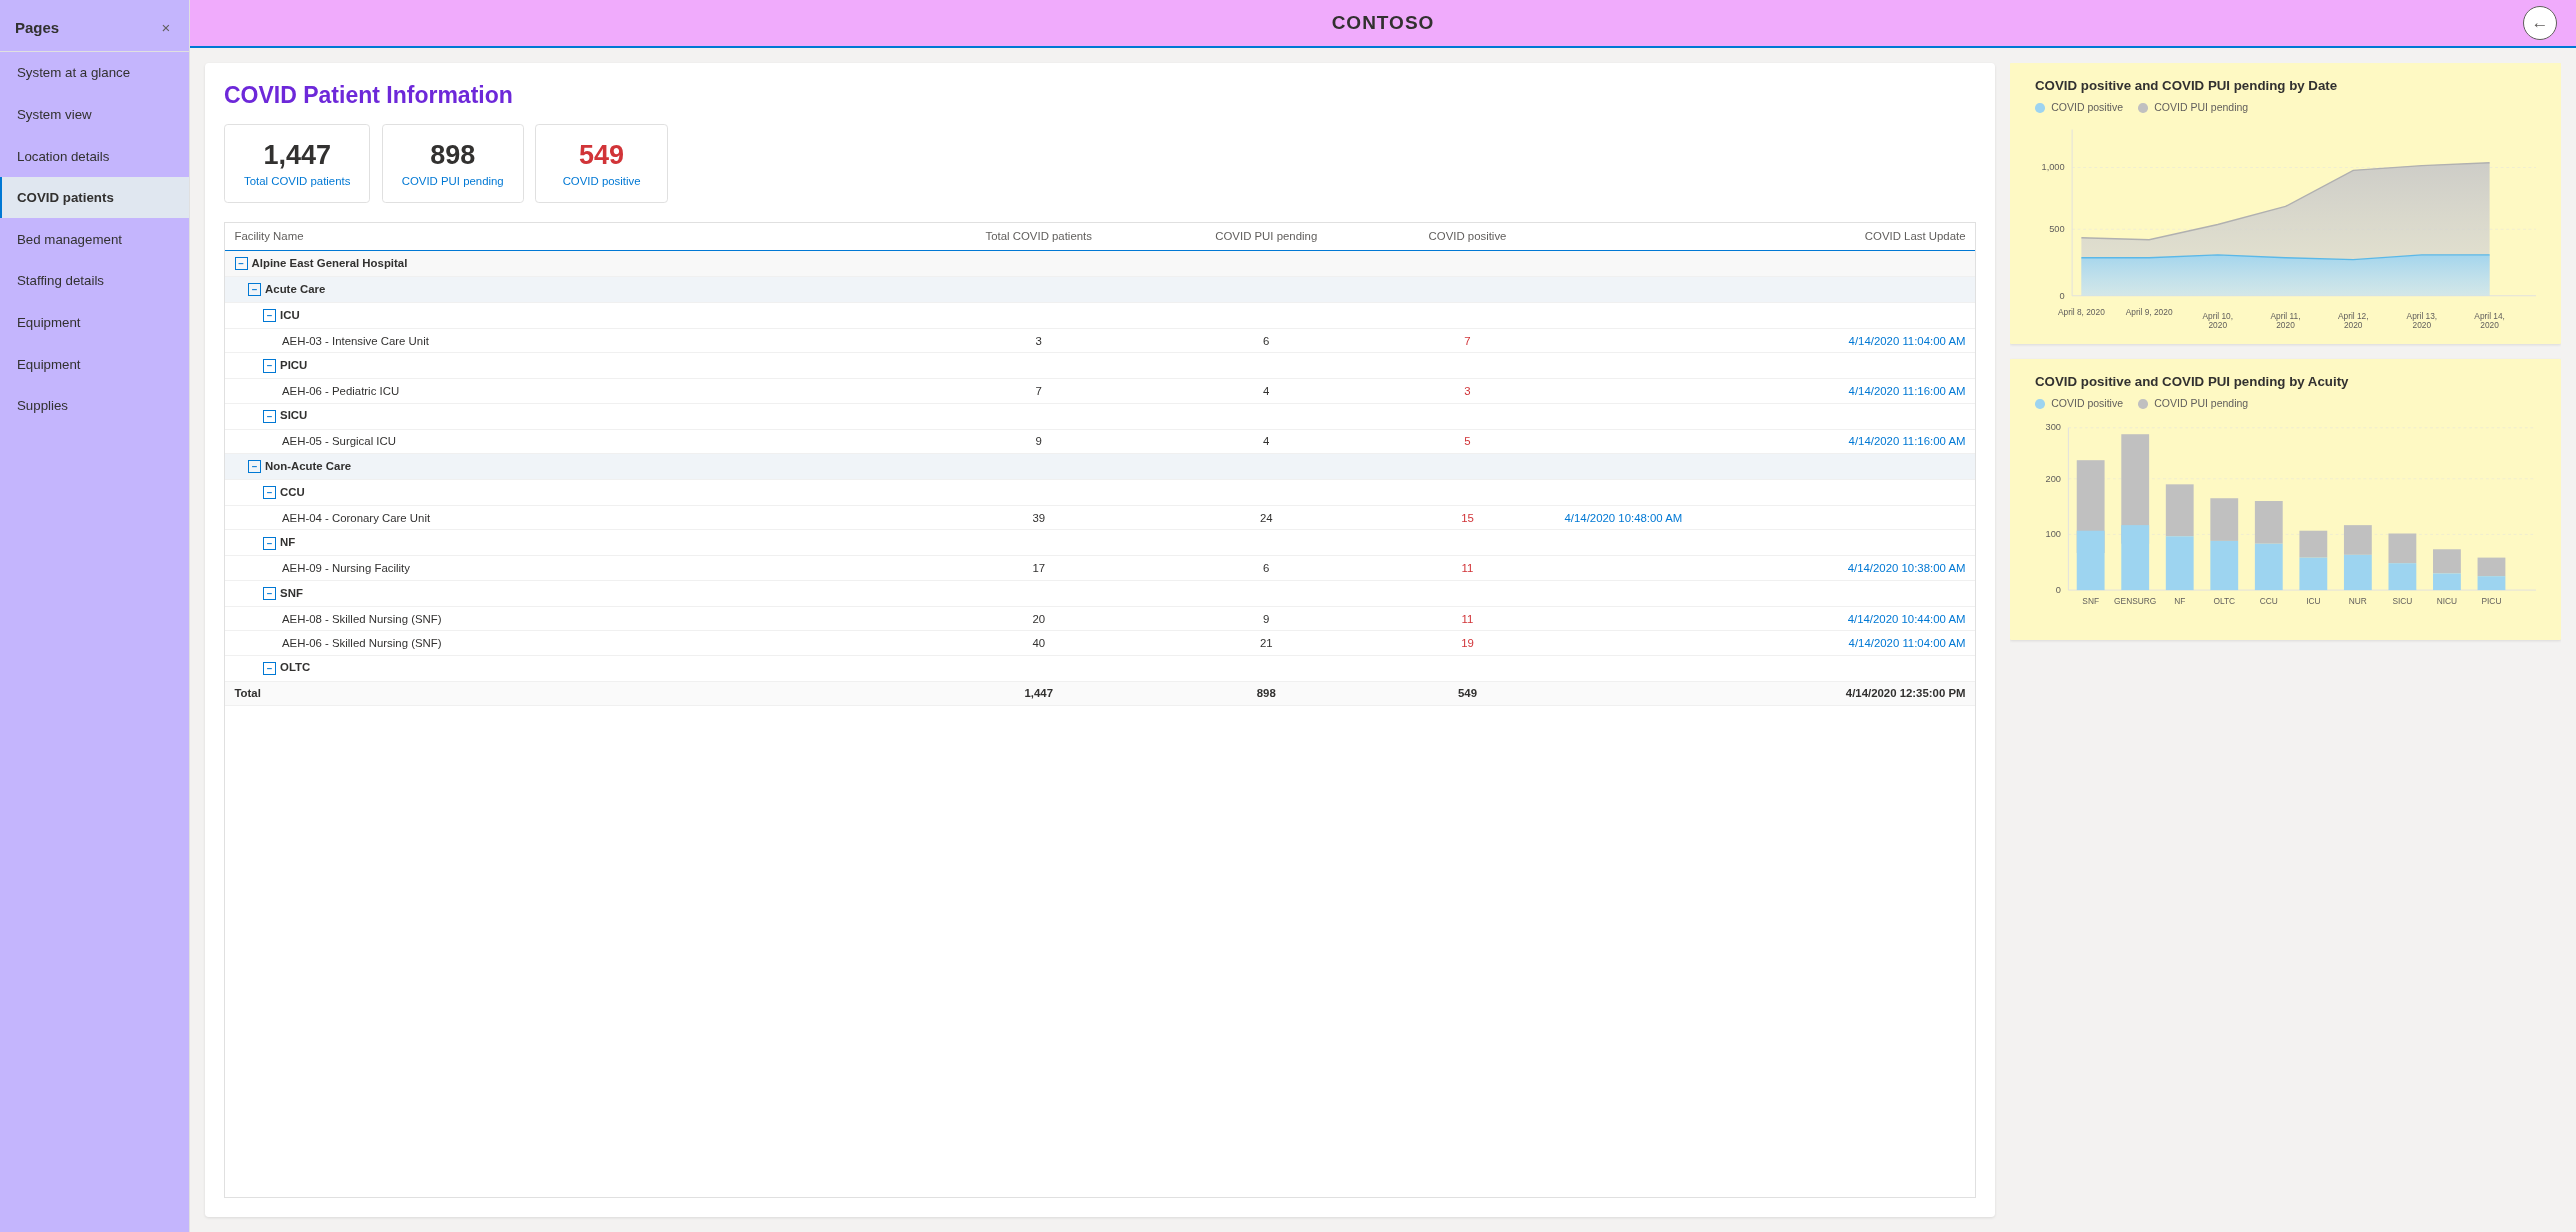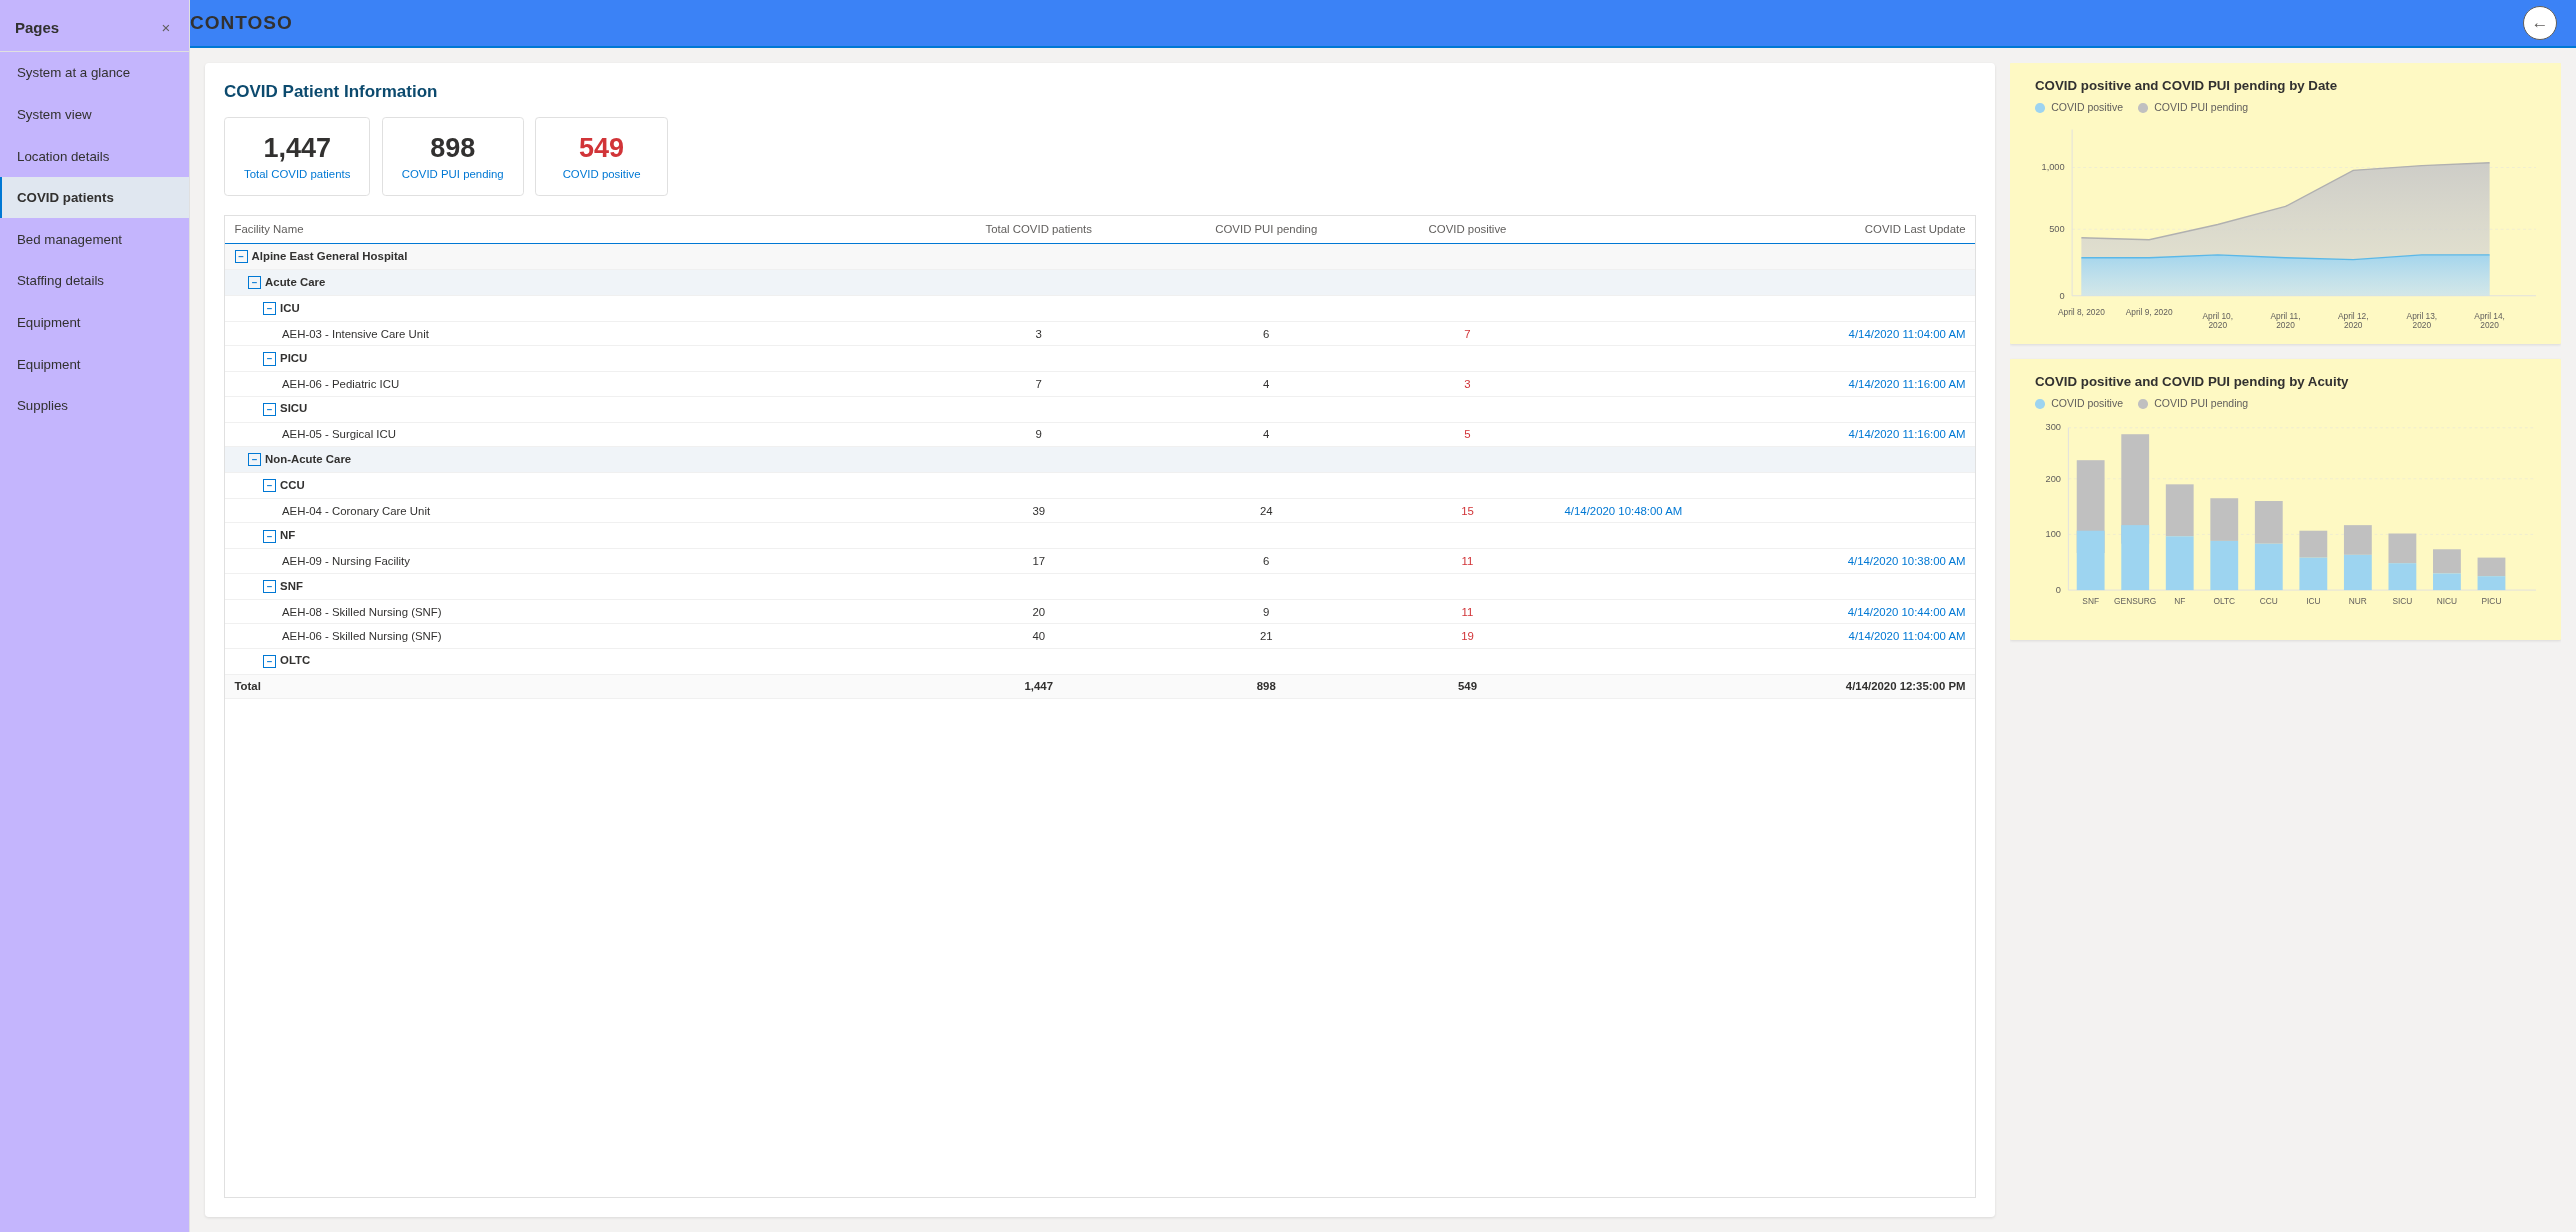--- a/index.html
+++ b/index.html
@@ -51,24 +51,25 @@
     #main {
       flex: 1;
       display: flex;
       flex-direction: column;
       overflow: hidden;
     }
 
     
     #topbar {
       height: 48px;
-      background: #3b82f6;
+      background: #f0abfc;
       border-bottom: 2.9px solid #0078d4;
       display: flex;
       align-items: center;
+      justify-content: center;
       position: relative;
     }
     #topbar-title {
       font-size: 19px;
       font-weight: 700;
       letter-spacing: 1px;
       color: #323130;
     }
     #back-button {
       position: absolute;
@@ -103,22 +104,22 @@
       background: #fff;
       border-radius: 3.8px;
       box-shadow: 0 1px 2.9px rgba(0,0,0,0.1);
       display: flex;
       flex-direction: column;
       overflow: hidden;
       padding: 19px;
     }
 
     #covid-title {
-      color: #0c4a6e;
-      font-size: 17px;
+      color: #6d28d9;
+      font-size: 23px;
       font-weight: 600;
       margin-bottom: 15px;
     }
 
     
     #summary-cards {
       display: flex;
       gap: 11.4px;
       margin-bottom: 19px;
     }

